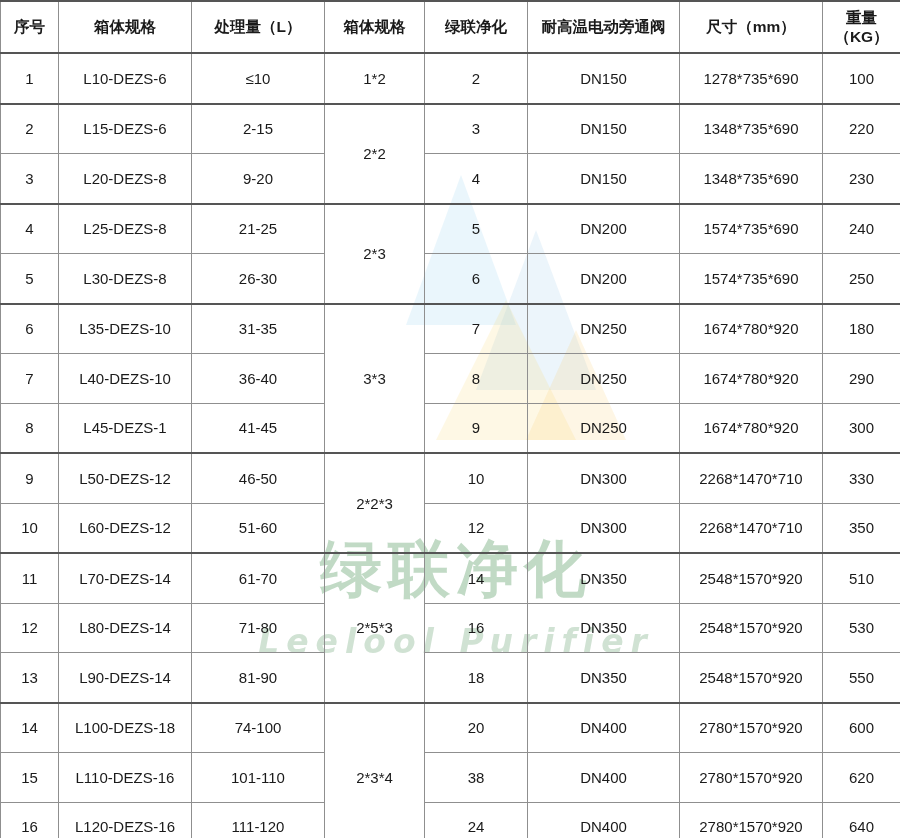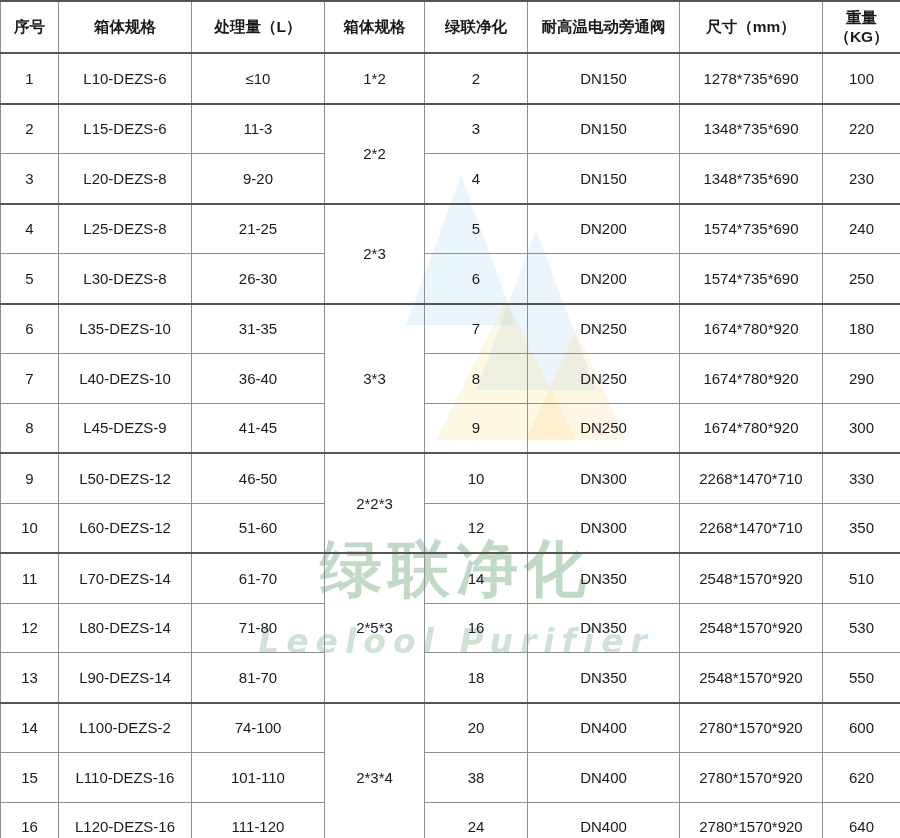--- a/index.html
+++ b/index.html
@@ -177,21 +177,21 @@
           <td>≤10</td>
           <td rowspan="1">1*2</td>
           <td>2</td>
           <td>DN150</td>
           <td>1278*735*690</td>
           <td>100</td>
         </tr>
         <tr class="group-start">
           <td>2</td>
           <td>L15-DEZS-6</td>
-          <td>11-3</td>
+          <td>2-15</td>
           <td rowspan="2">2*2</td>
           <td>3</td>
           <td>DN150</td>
           <td>1348*735*690</td>
           <td>220</td>
         </tr>
         <tr>
           <td>3</td>
           <td>L20-DEZS-8</td>
           <td>9-20</td>
@@ -233,21 +233,21 @@
           <td>7</td>
           <td>L40-DEZS-10</td>
           <td>36-40</td>
           <td>8</td>
           <td>DN250</td>
           <td>1674*780*920</td>
           <td>290</td>
         </tr>
         <tr>
           <td>8</td>
-          <td>L45-DEZS-9</td>
+          <td>L45-DEZS-1</td>
           <td>41-45</td>
           <td>9</td>
           <td>DN250</td>
           <td>1674*780*920</td>
           <td>300</td>
         </tr>
         <tr class="group-start">
           <td>9</td>
           <td>L50-DEZS-12</td>
           <td>46-50</td>
@@ -281,29 +281,29 @@
           <td>L80-DEZS-14</td>
           <td>71-80</td>
           <td>16</td>
           <td>DN350</td>
           <td>2548*1570*920</td>
           <td>530</td>
         </tr>
         <tr>
           <td>13</td>
           <td>L90-DEZS-14</td>
-          <td>81-70</td>
+          <td>81-90</td>
           <td>18</td>
           <td>DN350</td>
           <td>2548*1570*920</td>
           <td>550</td>
         </tr>
         <tr class="group-start">
           <td>14</td>
-          <td>L100-DEZS-2</td>
+          <td>L100-DEZS-18</td>
           <td>74-100</td>
           <td rowspan="3">2*3*4</td>
           <td>20</td>
           <td>DN400</td>
           <td>2780*1570*920</td>
           <td>600</td>
         </tr>
         <tr>
           <td>15</td>
           <td>L110-DEZS-16</td>

